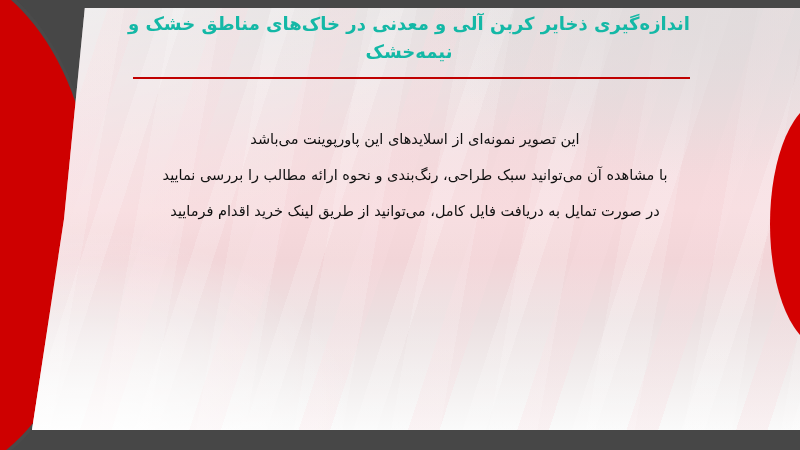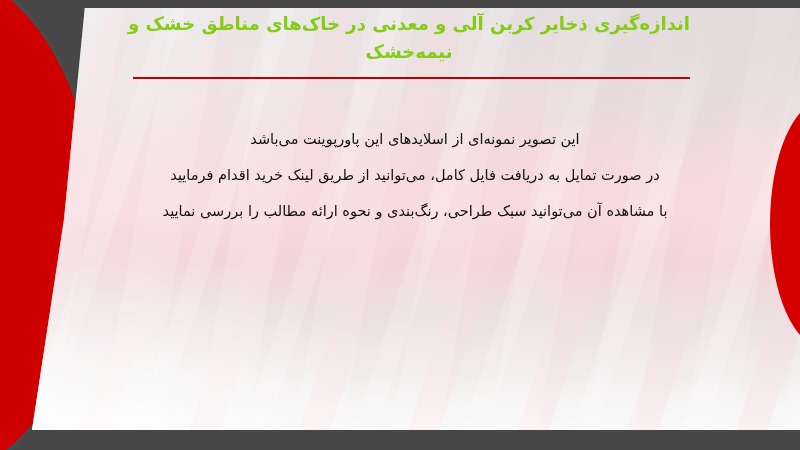--- a/index.html
+++ b/index.html
@@ -129,21 +129,21 @@
   }
 
   
   .title {
     position: absolute;
     left: 120px;
     top: 10px;
     width: 578px;
     text-align: center;
     direction: rtl;
-    color: #84cc16;
+    color: #14b8a6;
     font-size: 18px;
     font-weight: bold;
     line-height: 1.55;
     letter-spacing: 0px;
   }
 
   
   .title-rule {
     position: absolute;
     left: 133px;
@@ -191,17 +191,17 @@
   </div>
 
   <div class="right-ellipse"></div>
 
   <div class="title">اندازه‌گیری ذخایر کربن آلی و معدنی در خاک‌های مناطق خشک و نیمه‌خشک</div>
 
   <div class="title-rule"></div>
 
   <div class="body-text">
     <span class="ln">این تصویر نمونه‌ای از اسلایدهای این پاورپوینت می‌باشد</span>
+    <span class="ln">با مشاهده آن می‌توانید سبک طراحی، رنگ‌بندی و نحوه ارائه مطالب را بررسی نمایید</span>
     <span class="ln">در صورت تمایل به دریافت فایل کامل، می‌توانید از طریق لینک خرید اقدام فرمایید</span>
-    <span class="ln">با مشاهده آن می‌توانید سبک طراحی، رنگ‌بندی و نحوه ارائه مطالب را بررسی نمایید</span>
   </div>
 
 </div>
 
 </body></html>

